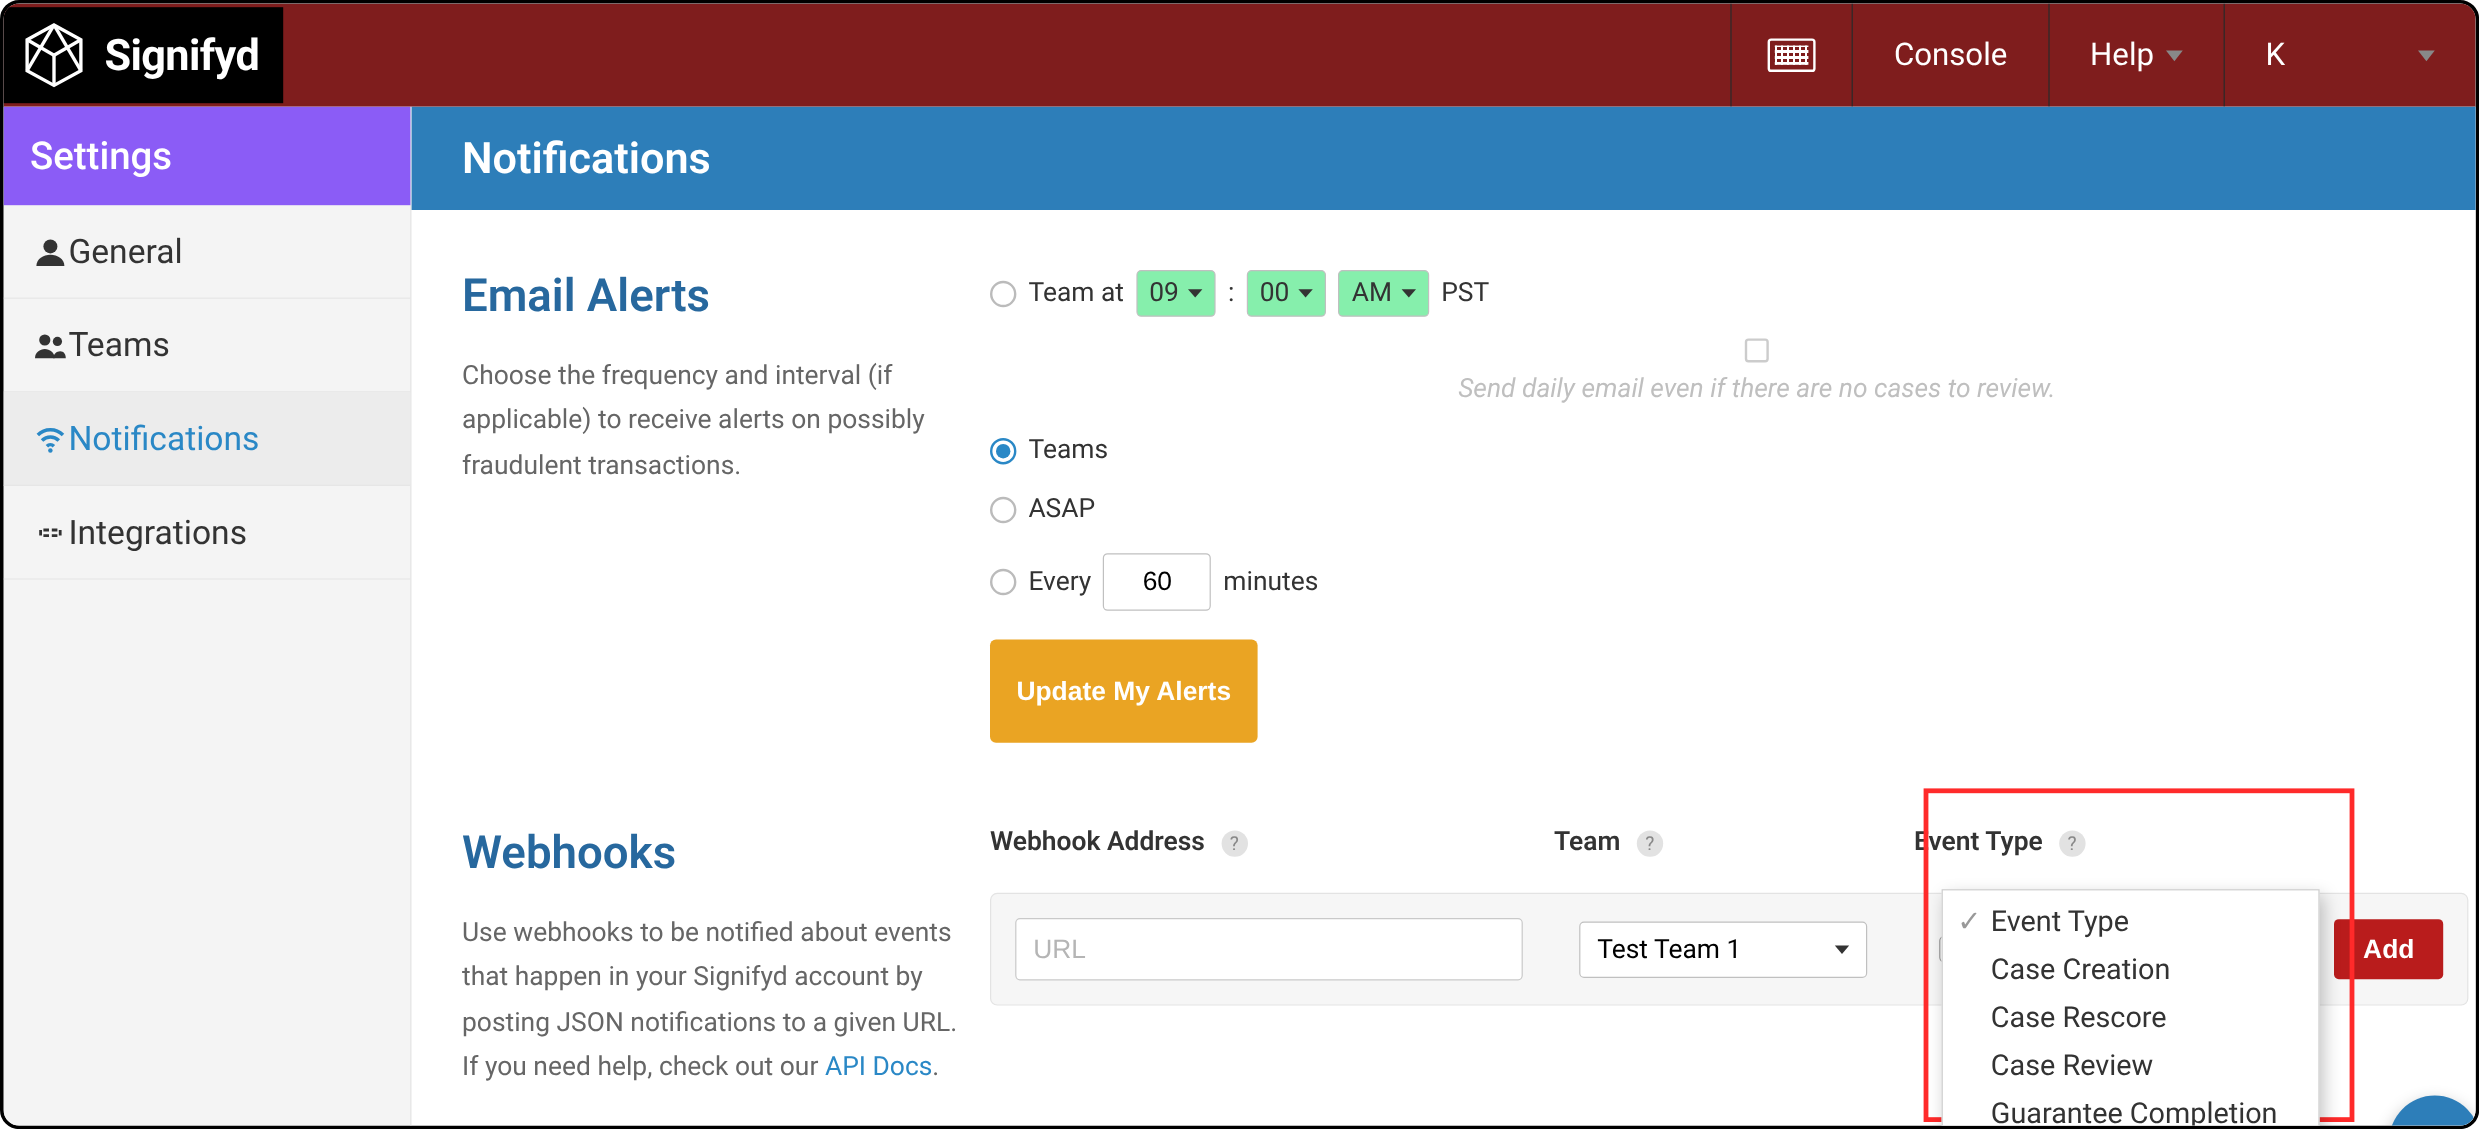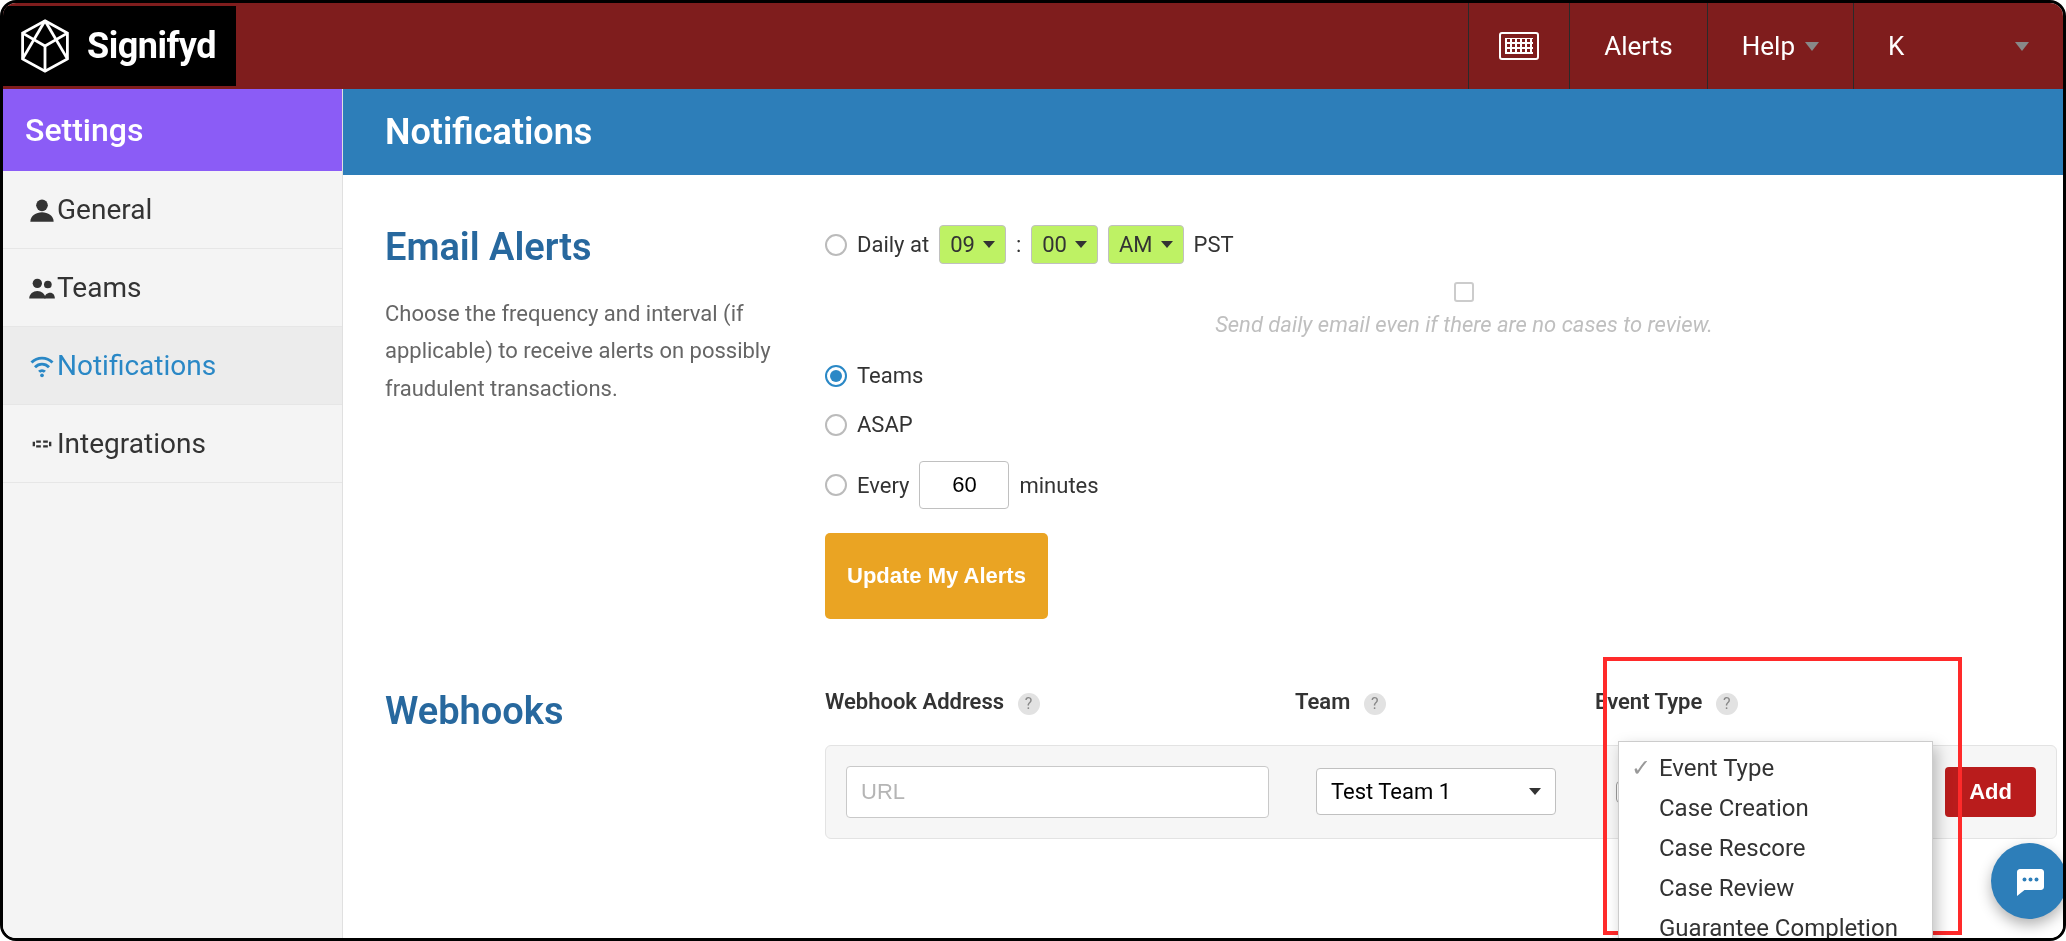--- a/index.html
+++ b/index.html
@@ -138,21 +138,21 @@
 }
 .radio.checked { border-color: #2a88c6; }
 .radio.checked::after {
   content:""; position:absolute; inset:3px; background:#2a88c6; border-radius:50%;
 }
 .select-like {
   border: 1px solid #c0c0c0;
   border-radius: 4px;
   padding: 6px 10px;
   display:inline-flex; align-items:center; gap:8px;
-  font-size: 22px; background:#bef264;
+  font-size: 22px; background:#86efac;
 }
 .select-caret { width:0;height:0;border-left:6px solid transparent;border-right:6px solid transparent;border-top:7px solid #333;}
 .checkbox {
   width: 20px; height:20px; border:2px solid #ccc; border-radius:3px; display:inline-block;
 }
 .muted-row {
   display:flex; align-items:center; gap:10px; color:#bfbfbf; font-style: italic; font-size:22px; margin: -6px 0 26px 46px; flex-direction: column;
 }
 .num-input {
   width: 90px; text-align:center; border:1px solid #c0c0c0; border-radius:4px; padding:10px 6px; font-size:22px;
@@ -267,21 +267,21 @@
           <line x1="50" y1="5" x2="90" y2="73"></line>
       </g>
     </svg>
     <span class="logo-text">Signifyd</span>
   </div>
   <div class="top-spacer"></div>
   <div class="top-item iconbox">
     <span class="kbd-icon"></span>
   </div>
   <div class="top-item">
-    <span>Alerts</span>
+    <span>Console</span>
   </div>
   <div class="top-item">
     <span>Help</span>
     <span class="caret-down-icon"></span>
   </div>
   <div class="top-item" style="min-width:210px;">
     <span>K</span>
     <span style="flex:1"></span>
     <span class="caret-down-icon"></span>
   </div>
@@ -342,21 +342,21 @@
     <div class="content">
 
       <div class="section">
         <div>
           <div class="section-title">Email Alerts</div>
           <div class="section-desc">Choose the frequency and interval (if applicable) to receive alerts on possibly fraudulent transactions.</div>
         </div>
         <div>
           <div class="alert-row">
             <span class="radio"></span>
-            <span>Daily at</span>
+            <span>Team at</span>
             <span class="select-like">
               <span>09</span>
               <span class="select-caret"></span>
             </span>
             <span style="font-size:22px;">:</span>
             <span class="select-like">
               <span>00</span>
               <span class="select-caret"></span>
             </span>
             <span class="select-like">
@@ -383,20 +383,23 @@
             <input class="num-input" value="60" style="">
             <span>minutes</span>
           </div>
           <button class="btn-warning">Update My Alerts</button>
         </div>
       </div>
 
       <div class="section">
         <div>
           <div class="section-title">Webhooks</div>
+          <div class="section-desc">
+            <span>Use webhooks to be notified about events that happen in your Signifyd account by posting JSON notifications to a given URL. If you need help, check out our </span><a href="#">API Docs</a><span>.</span>
+          </div>
         </div>
         <div>
           <div class="wh-headers">
             <div>
               <span>Webhook Address</span>
               <span class="wh-help">?</span>
             </div>
             <div>
               <span>Team</span>
               <span class="wh-help">?</span>

